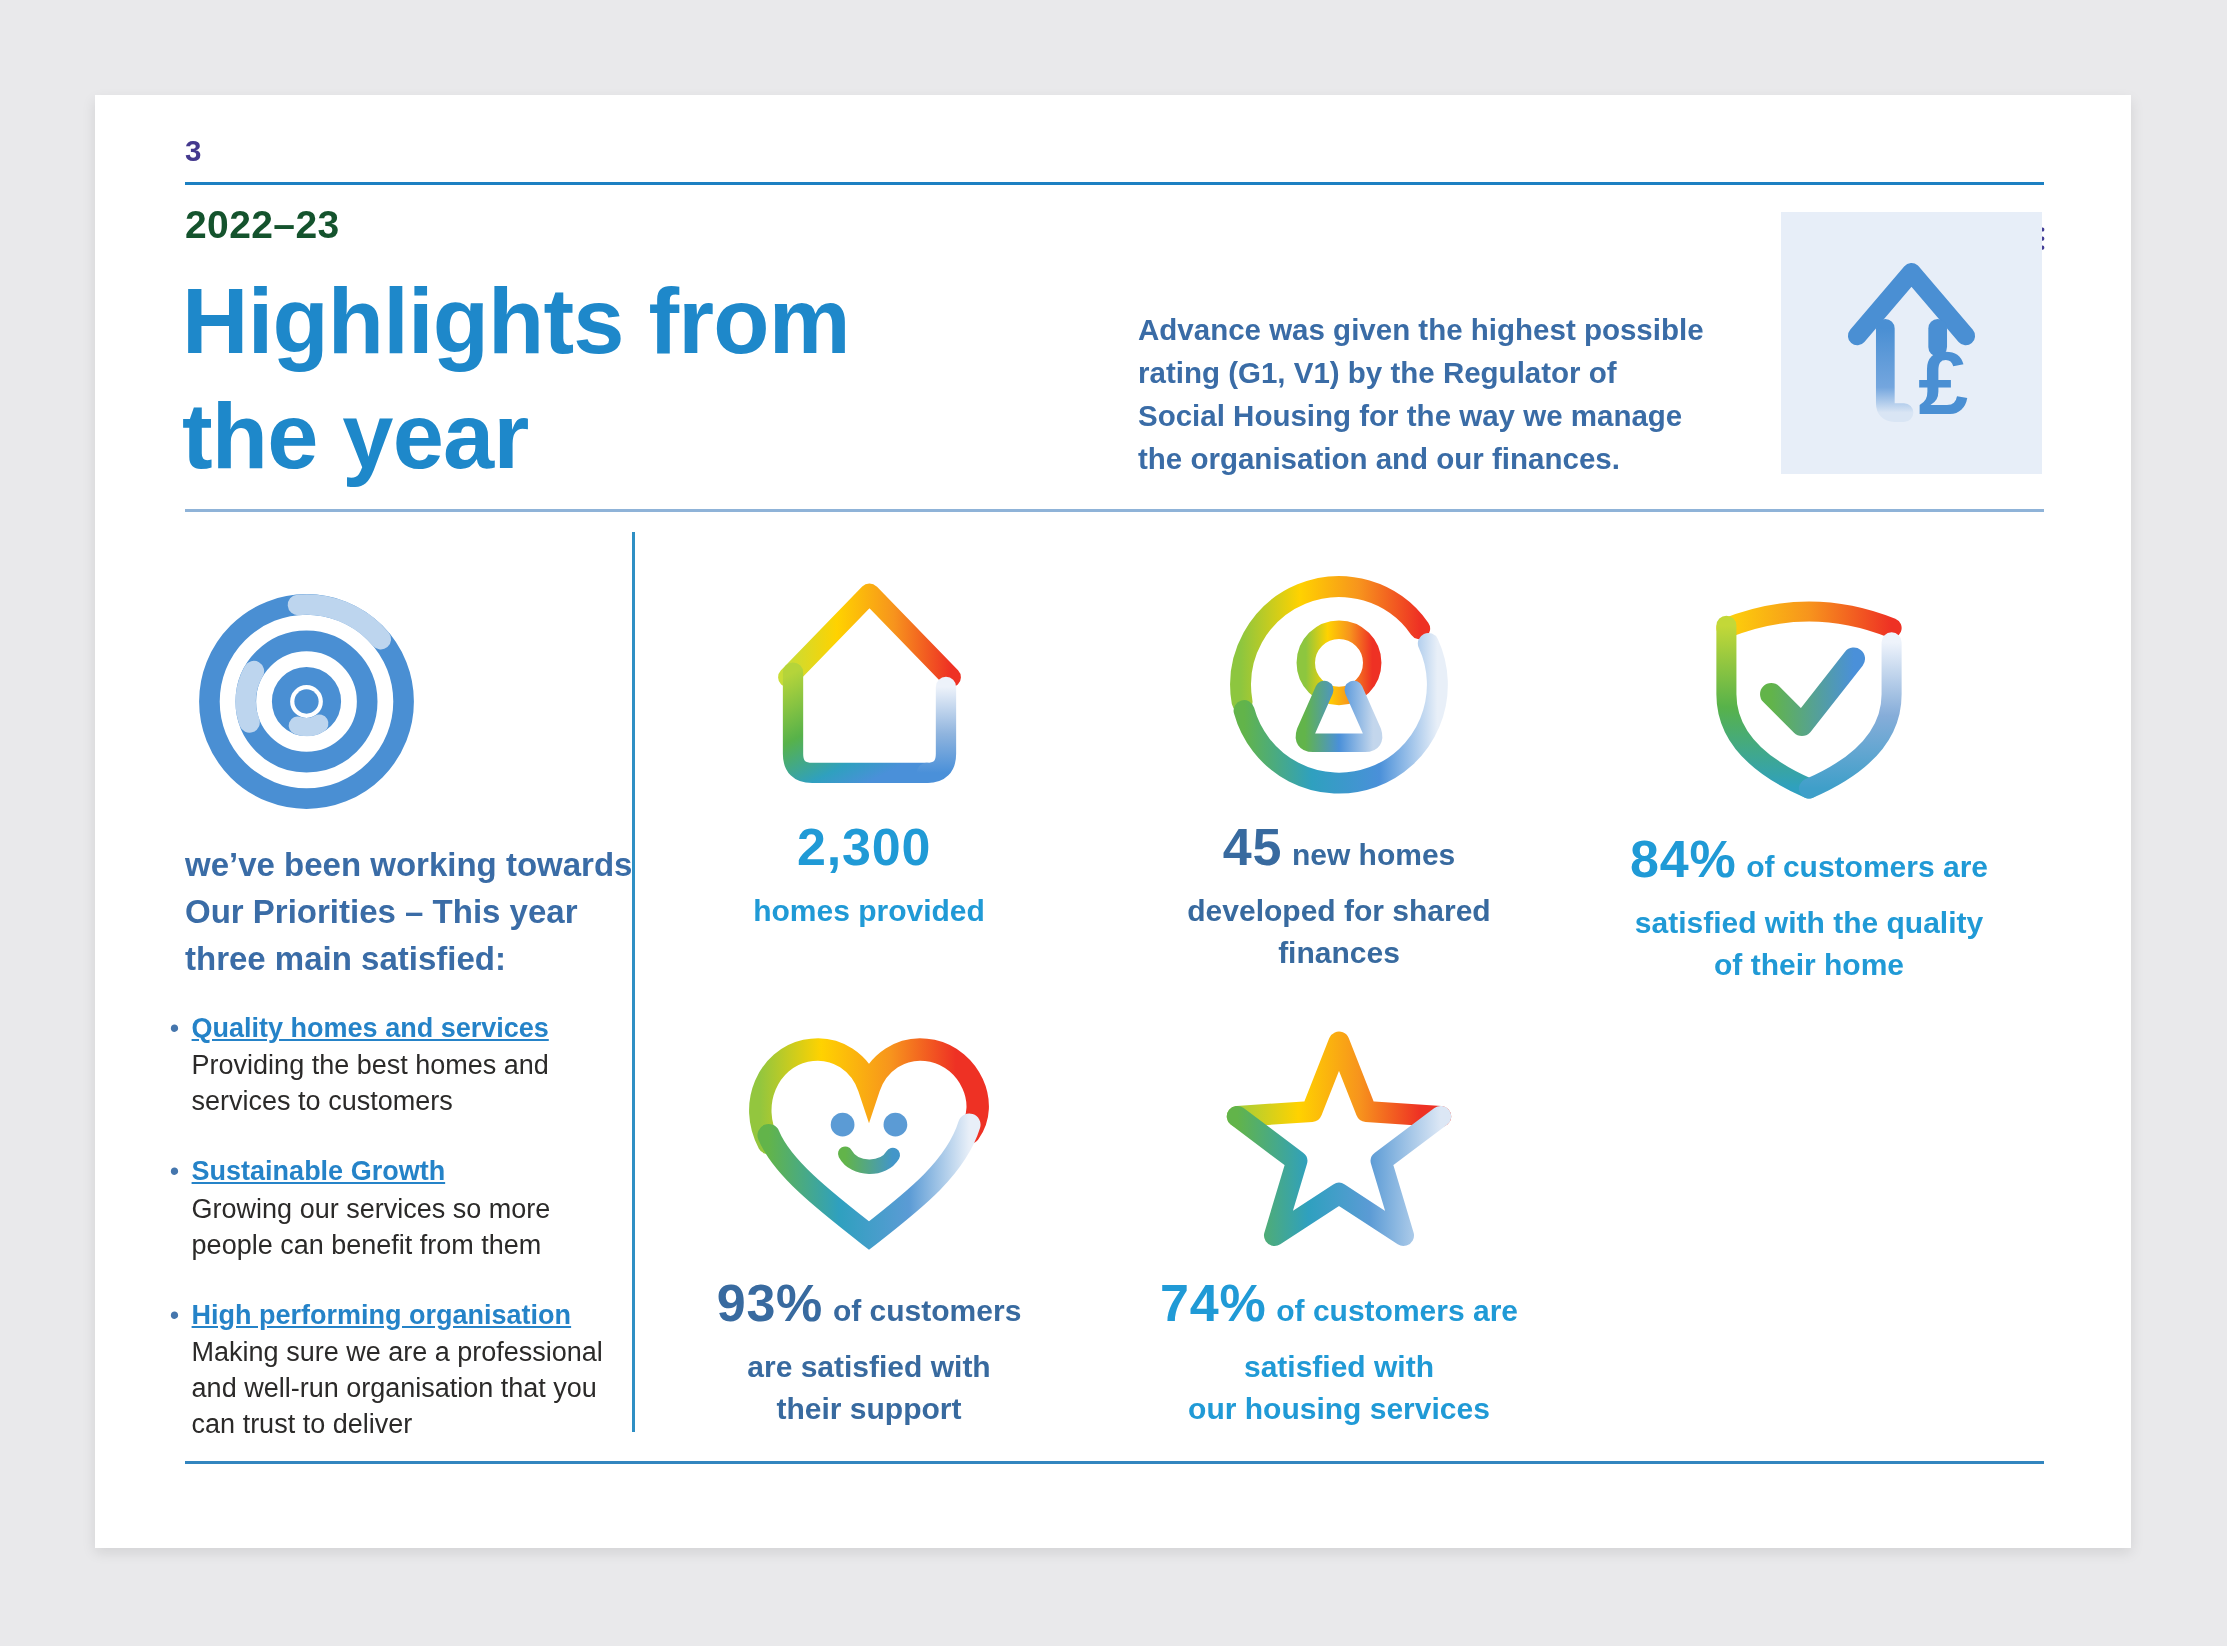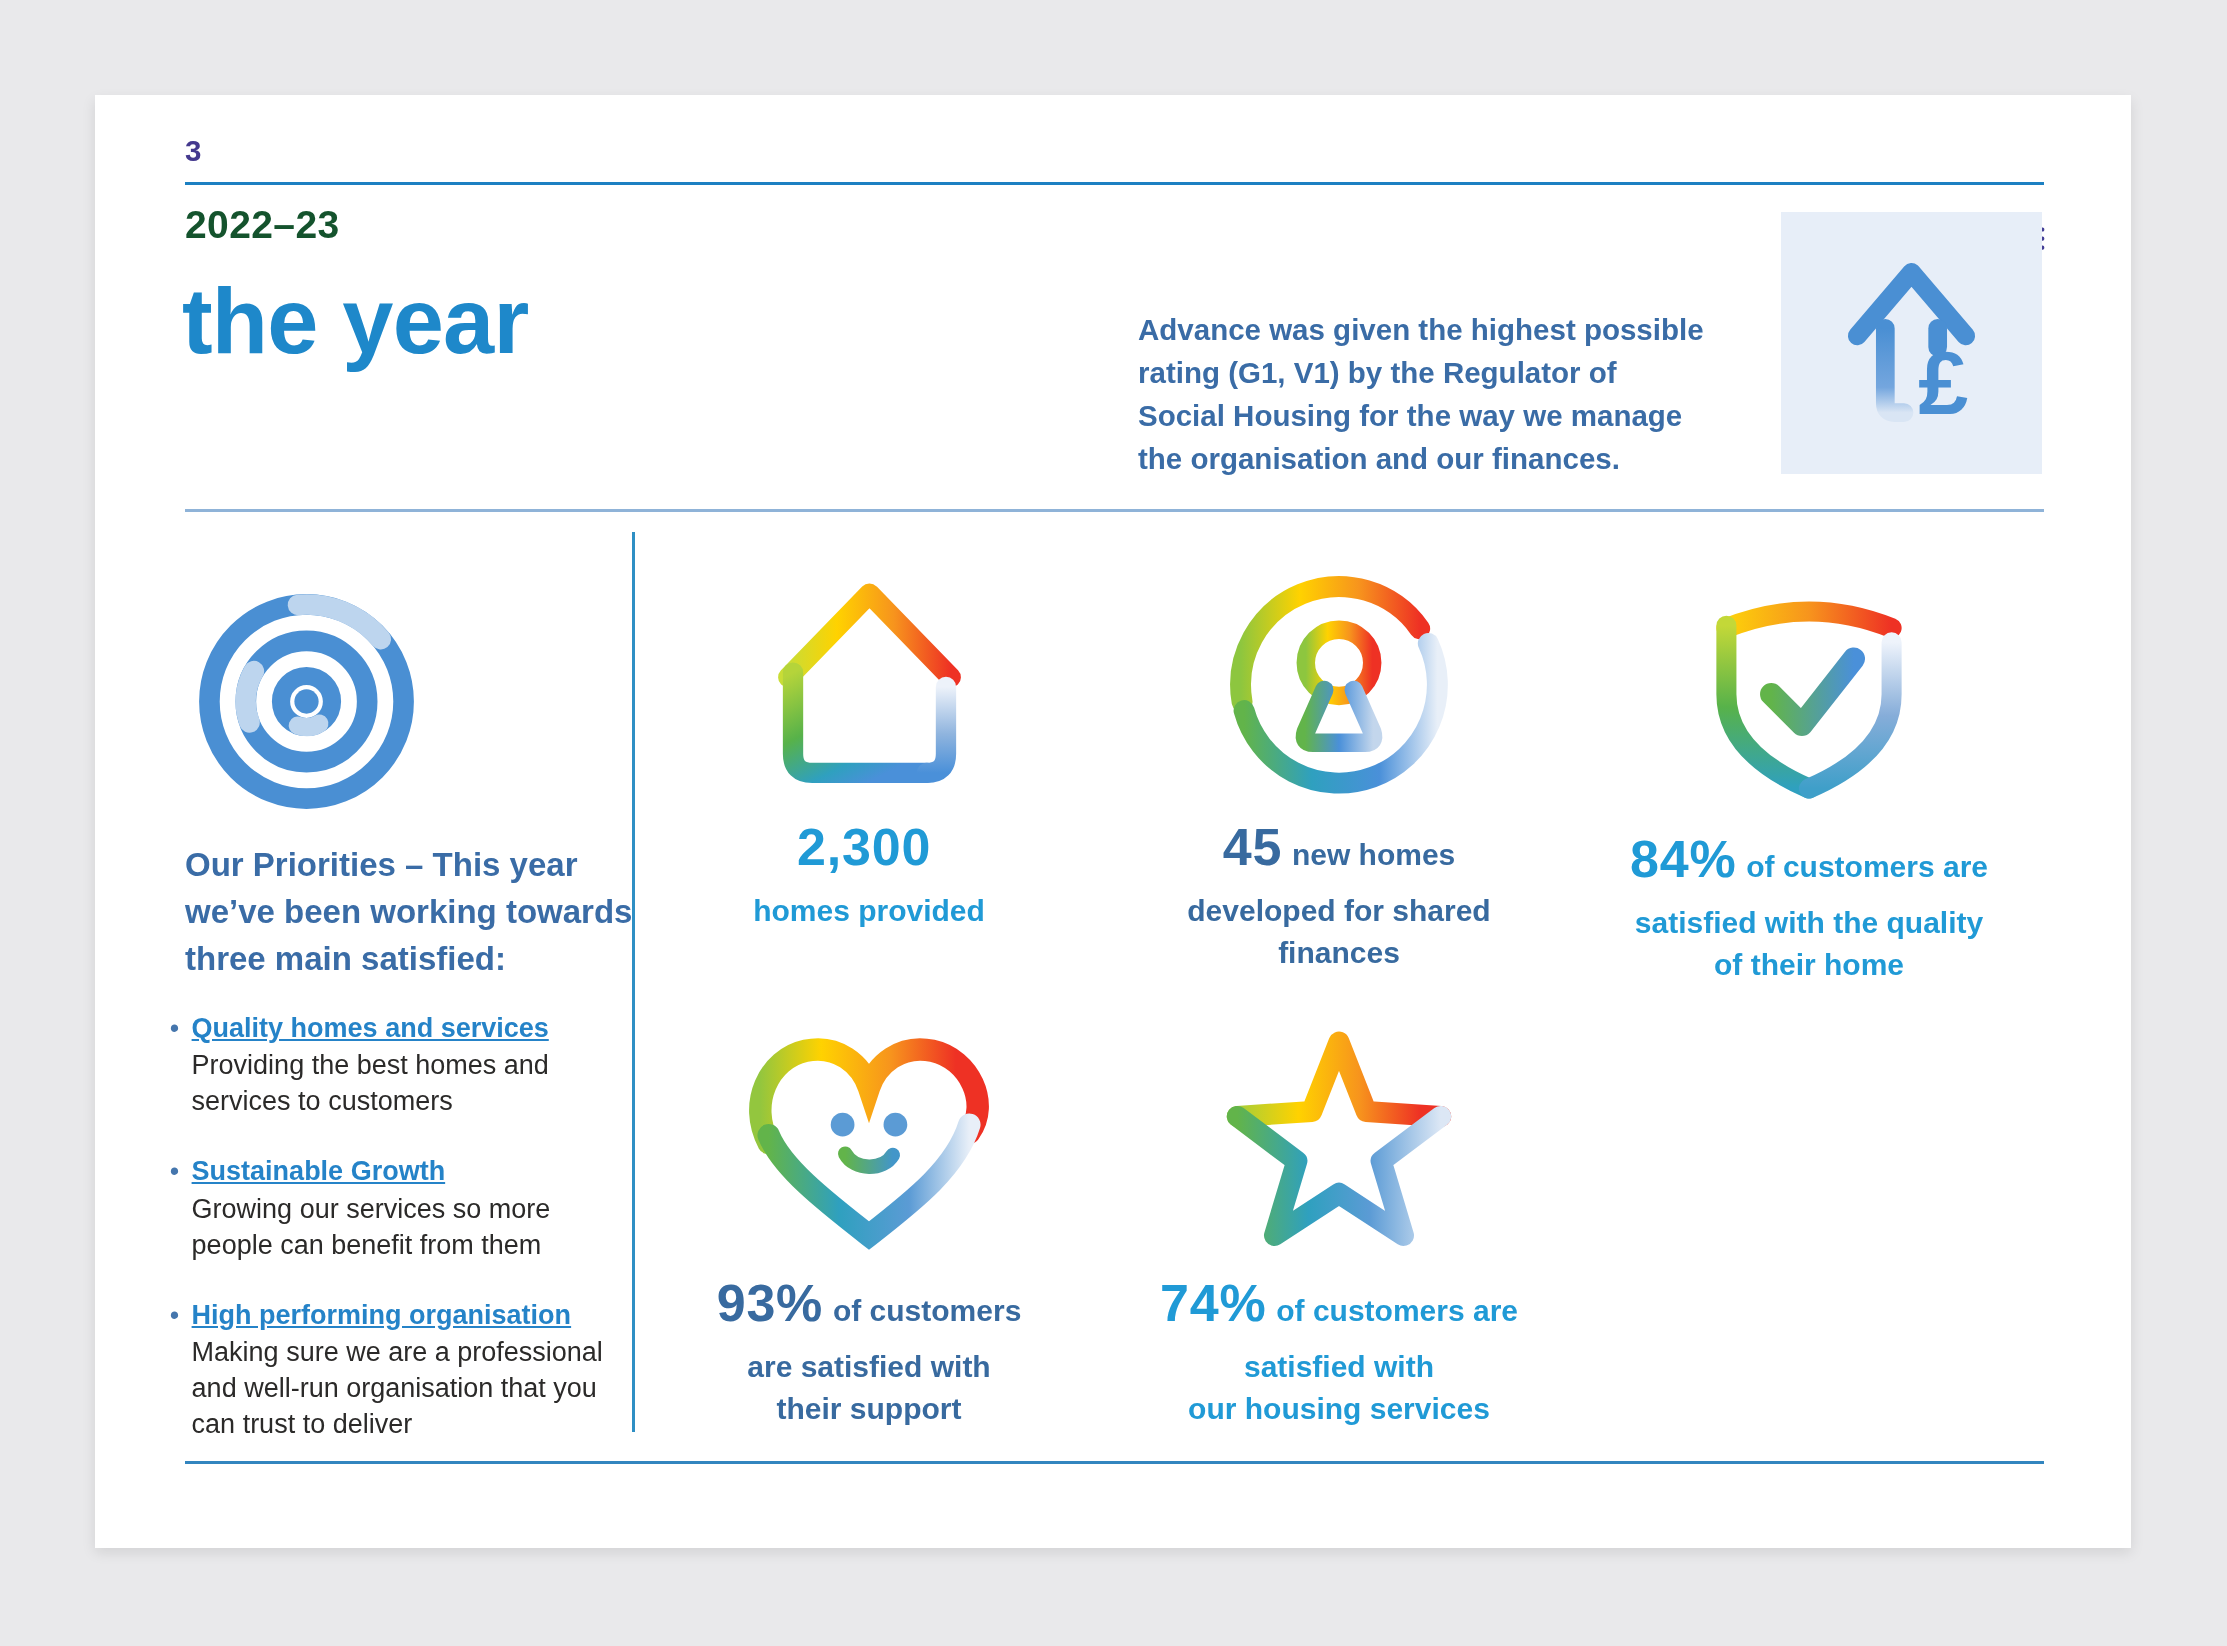--- a/index.html
+++ b/index.html
@@ -210,20 +210,21 @@
         <rect x="2" y="25" width="42" height="5" rx="2" fill="#453f96"></rect>
       </svg>
     </span>
   </div>
 
   <div class="abs rule rule-top"></div>
 
   <div class="abs eyebrow">2022–23</div>
 
   <h1 class="abs h1">
+    <div>Highlights from</div>
     <div>the year</div>
   </h1>
 
   <div class="abs callout">
     <div>Advance was given the highest possible</div>
     <div>rating (G1, V1) by the Regulator of</div>
     <div>Social Housing for the way we manage</div>
     <div>the organisation and our finances.</div>
   </div>
 
@@ -248,22 +249,22 @@
         <path d="M46.5 8.2 A40 40 0 0 1 80.6 22.3" fill="none" stroke="#bdd5ee" stroke-width="8.5" stroke-linecap="round"></path>
         <circle cx="50" cy="48" r="25" fill="none" stroke="#4a8fd3" stroke-width="8.5"></circle>
         <path d="M26.5 56.6 A25 25 0 0 1 28.3 35.5" fill="none" stroke="#bdd5ee" stroke-width="8.5" stroke-linecap="round"></path>
         <circle cx="50" cy="48" r="10.5" fill="none" stroke="#4a8fd3" stroke-width="7.5"></circle>
         <path d="M55.3 57.1 A10.5 10.5 0 0 1 46.4 57.9" fill="none" stroke="#bdd5ee" stroke-width="7.5" stroke-linecap="round"></path>
         <circle cx="50" cy="48" r="5" fill="#4a8fd3"></circle>
       </svg>
     </span>
 
     <div class="priorities-heading">
+      <div>we’ve been working towards</div>
       <div>Our Priorities – This year</div>
-      <div>we’ve been working towards</div>
       <div>three main satisfied:</div>
     </div>
 
     <div class="bullets">
       <div class="bullet-item">
         <span class="bullet-dot">•</span>
         <div class="bullet-body">
           <div class="bullet-title">Quality homes and services</div>
           <div class="bullet-desc">Providing the best homes and</div>
           <div class="bullet-desc">services to customers</div>

